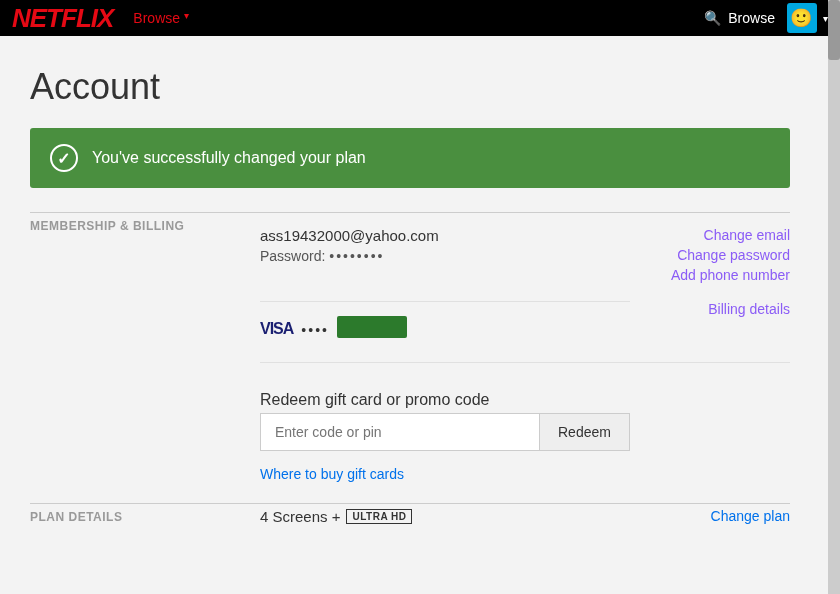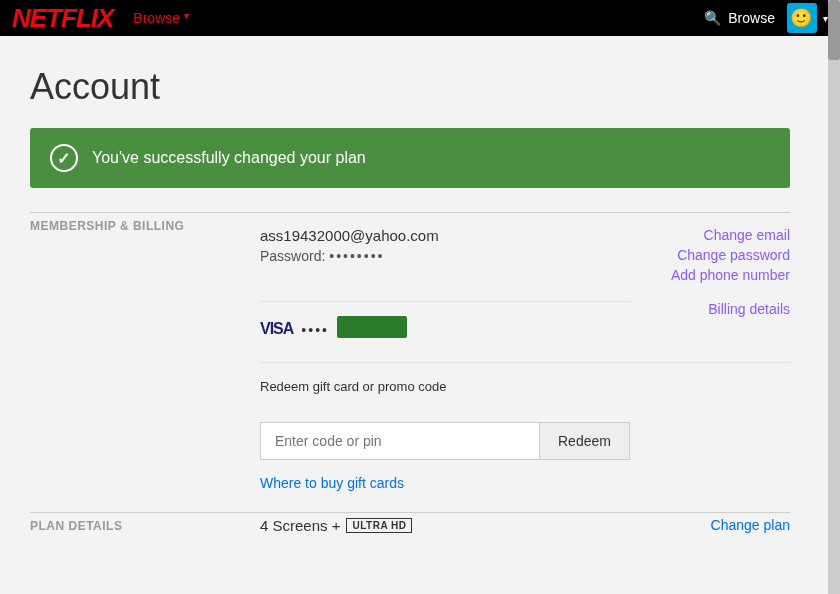--- a/index.html
+++ b/index.html
@@ -214,25 +214,25 @@
     }
     #card-color-block {
       width: 70px;
       height: 22px;
       background: #2c7a2c;
       border-radius: 2px;
     }
 
     
     #gift-label {
-      font-size: 13px;
-      color: #333;
-      margin-bottom: 28px;
+      font-size: 16px;
+      color: #333;
+      margin-bottom: 4px;
       border-top: 1px solid #e0e0e0;
-      padding-top: 16px;
+      padding-top: 28px;
     }
     #gift-input-row {
       display: flex;
       gap: 0;
       margin-bottom: 14px;
       align-items: flex-end;
     }
     #gift-input {
       border: 1px solid #ccc;
       padding: 10px 14px;

